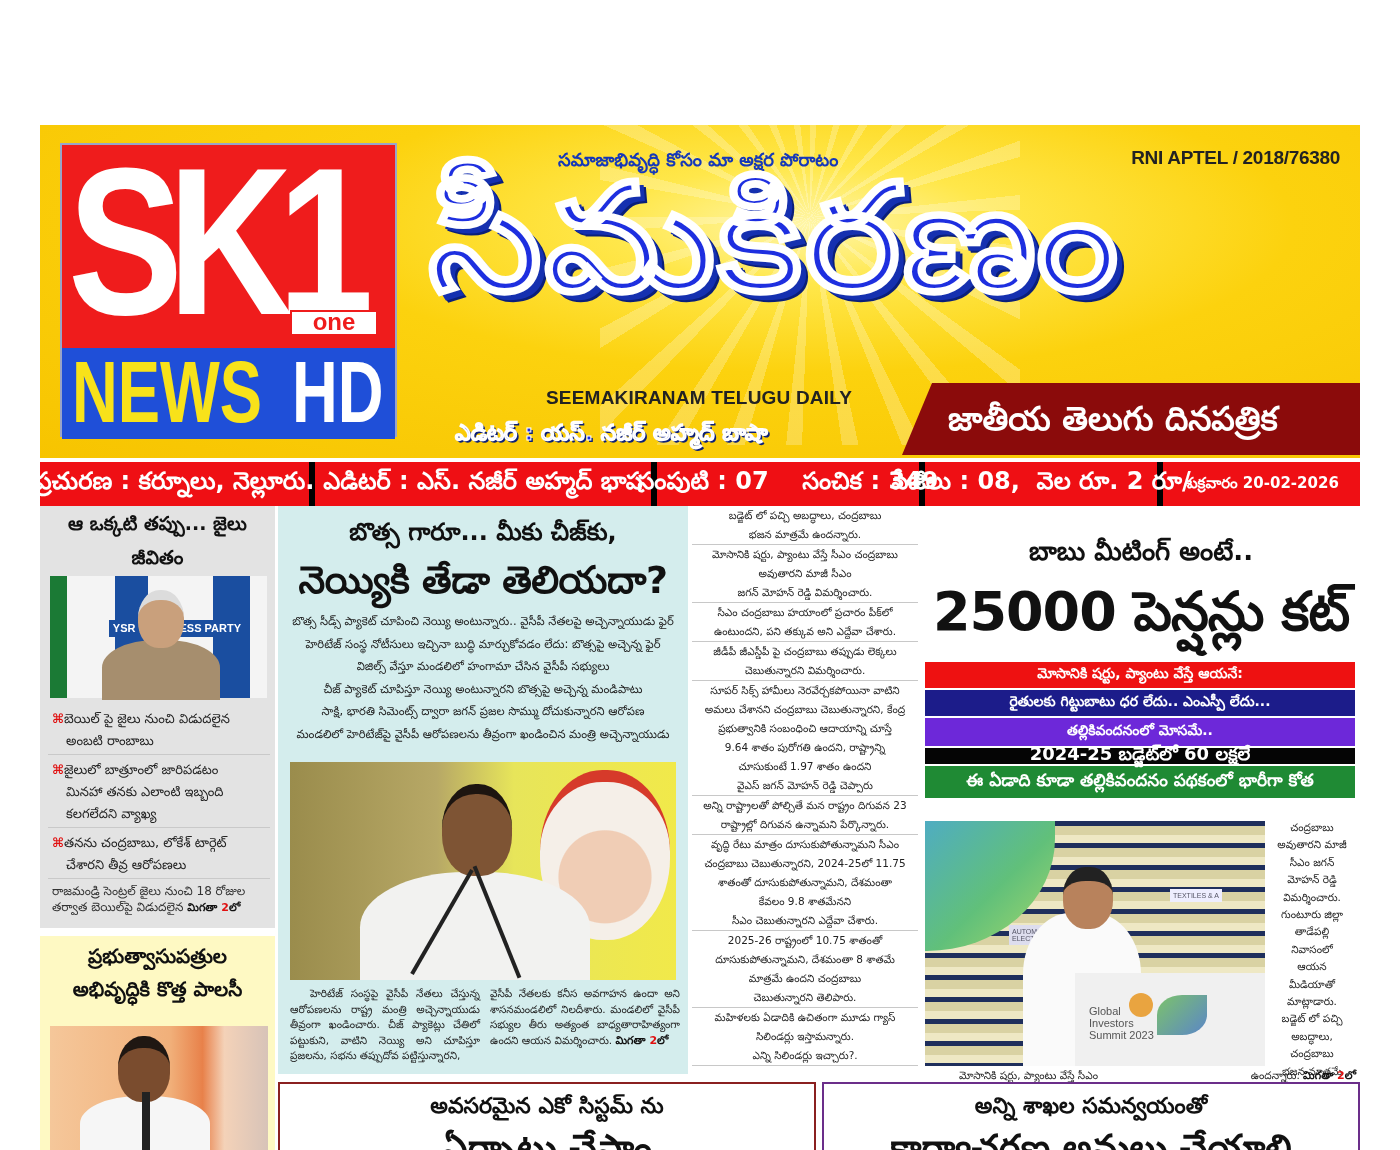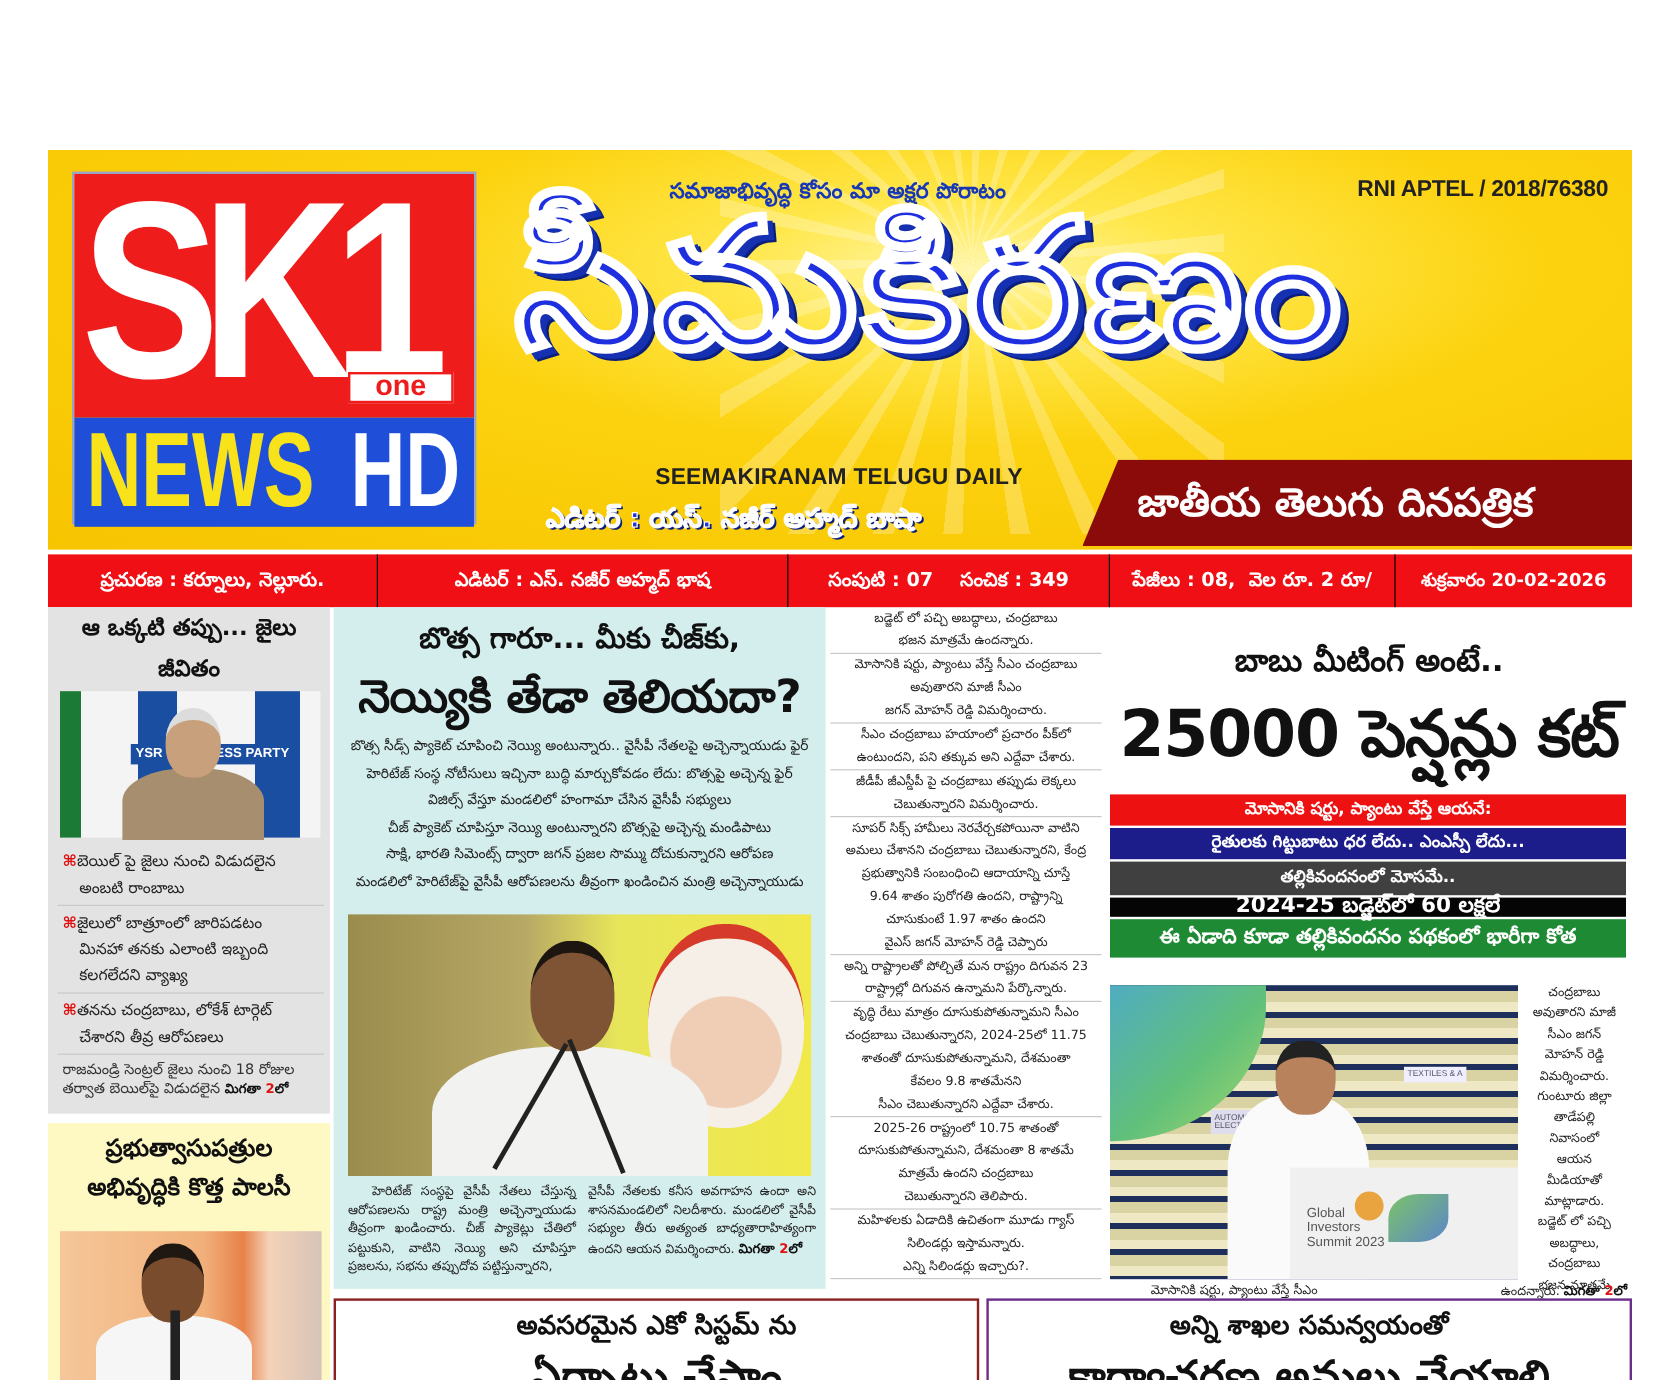--- a/index.html
+++ b/index.html
@@ -71,21 +71,21 @@
     color: #fff; font-size: 33px; font-weight: 700; line-height: 72px; padding-left: 46px; white-space: nowrap;
   }
 
   
   .info-bar {
     position: absolute; left: 40px; top: 462px; width: 1320px; height: 44px; background: #ef0f14;
     display: flex; align-items: center;
   }
   .info-cell {
     height: 100%; display: flex; align-items: center; justify-content: center;
-    color: #fff; font-size: 16px; font-weight: 600; border-right: 1px solid #000000; white-space: nowrap;
+    color: #fff; font-size: 24px; font-weight: 600; border-right: 6px solid #000000; white-space: nowrap;
   }
   .info-cell:last-child { border-right: none; }
   .info-cell.small { font-size: 15px; text-align: right; }
 
   
   .left-col { position: absolute; left: 40px; top: 506px; width: 235px; }
   .story1 { position: absolute; left: 0; top: 0; width: 235px; height: 422px; background: #e3e3e3; }
   .story1 .hl { text-align: center; font-size: 19px; font-weight: 700; line-height: 34px; padding-top: 0; }
   .photo-ysrcp {
     position: absolute; left: 10px; top: 70px; width: 217px; height: 122px;
@@ -351,21 +351,21 @@
       <div>ఎన్ని సిలిండర్లు ఇచ్చారు?.</div>
     </div>
   </section>
 
 <article class="right-story">
   <h2 class="hl1">బాబు మీటింగ్ అంటే..</h2>
   <h1 class="hl2">25000 పెన్షన్లు కట్</h1>
   <div class="strips" id="strips">
       <div class="strip" style="background: rgb(238, 17, 17); height: 26px; font-size: 14px;">మోసానికి షర్టు, ప్యాంటు వేస్తే ఆయనే:</div>
       <div class="strip" style="background: rgb(28, 28, 138); height: 26px; font-size: 14px;">రైతులకు గిట్టుబాటు ధర లేదు.. ఎంఎస్పీ లేదు...</div>
-      <div class="strip" style="background: #404040; height: 28px; font-size: 14px;">తల్లికివందనంలో మోసమే..</div>
+      <div class="strip" style="background: #6d28d9; height: 28px; font-size: 14px;">తల్లికివందనంలో మోసమే..</div>
       <div class="strip" style="background: rgb(5, 5, 5); height: 16px; font-size: 18px;">2024-25 బడ్జెట్‌లో 60 లక్షలే</div>
       <div class="strip" style="background: rgb(31, 138, 52); height: 32px; font-size: 17px;">ఈ ఏడాది కూడా తల్లికివందనం పథకంలో భారీగా కోత</div>
     </div>
 
   <div class="photo-jagan">
     <div class="jagan-green"></div>
     <div style="position:absolute; left:245px; top:68px; font-family:'Liberation Sans',sans-serif; font-size:7px; color:#556; background:#eef; padding:3px;">TEXTILES &amp; A</div>
     <div style="position:absolute; left:84px; top:104px; font-family:'Liberation Sans',sans-serif; font-size:7px; color:#556; background:#dde; padding:3px; width:60px;">AUTOMO ELECTRI</div>
     <div style="position:absolute; left:258px; top:152px; font-family:'Liberation Sans',sans-serif; font-size:7px; color:#556;">RENEWABLE ENERGY</div>
     <div class="jagan-body"></div>

